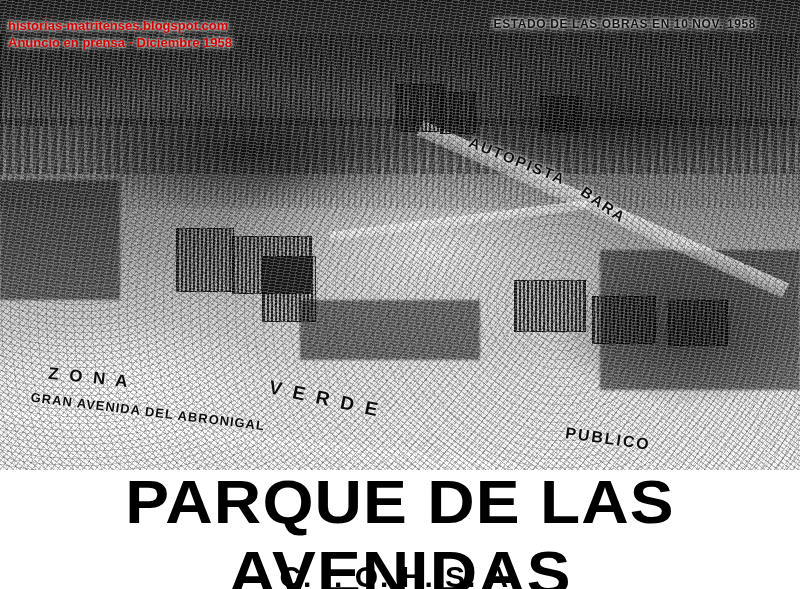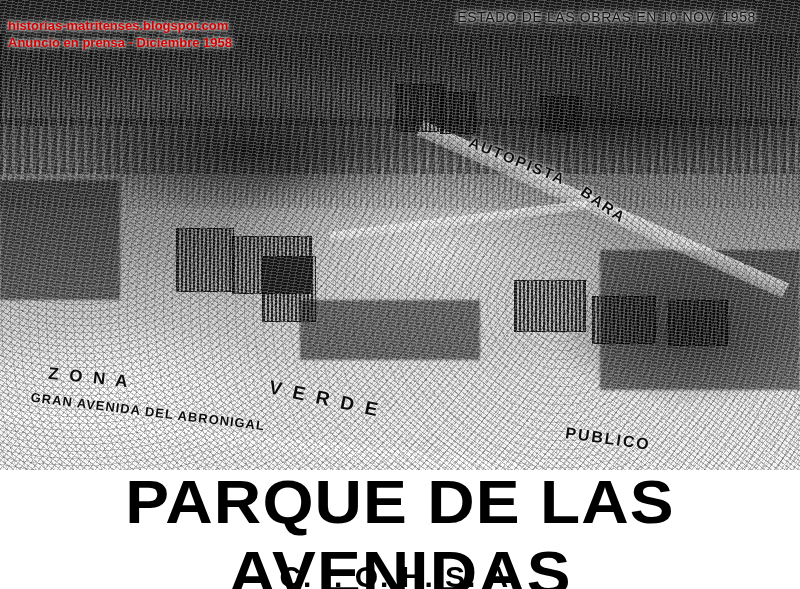--- a/index.html
+++ b/index.html
@@ -119,24 +119,24 @@
     font-size: 13px;
     font-weight: bold;
     line-height: 17px;
     text-shadow: 0 0 3px rgba(255,255,255,0.95), 0 0 6px rgba(255,255,255,0.85);
     margin-top: 12px;
   }
   #blog-caption .line { display: block; }
   #status-caption {
     position: absolute;
     right: 44px;
-    top: 9px;
+    top: 17px;
     color: #111;
-    font-size: 14px;
-    font-weight: normal;
+    font-size: 12px;
+    font-weight: bold;
     letter-spacing: 0.6px;
     text-shadow: 0 0 3px rgba(255,255,255,0.95), 0 0 6px #fff;
   }
 
   
   #title-block {
     position: absolute;
     left: 0;
     top: 470px;
     width: 732px;

